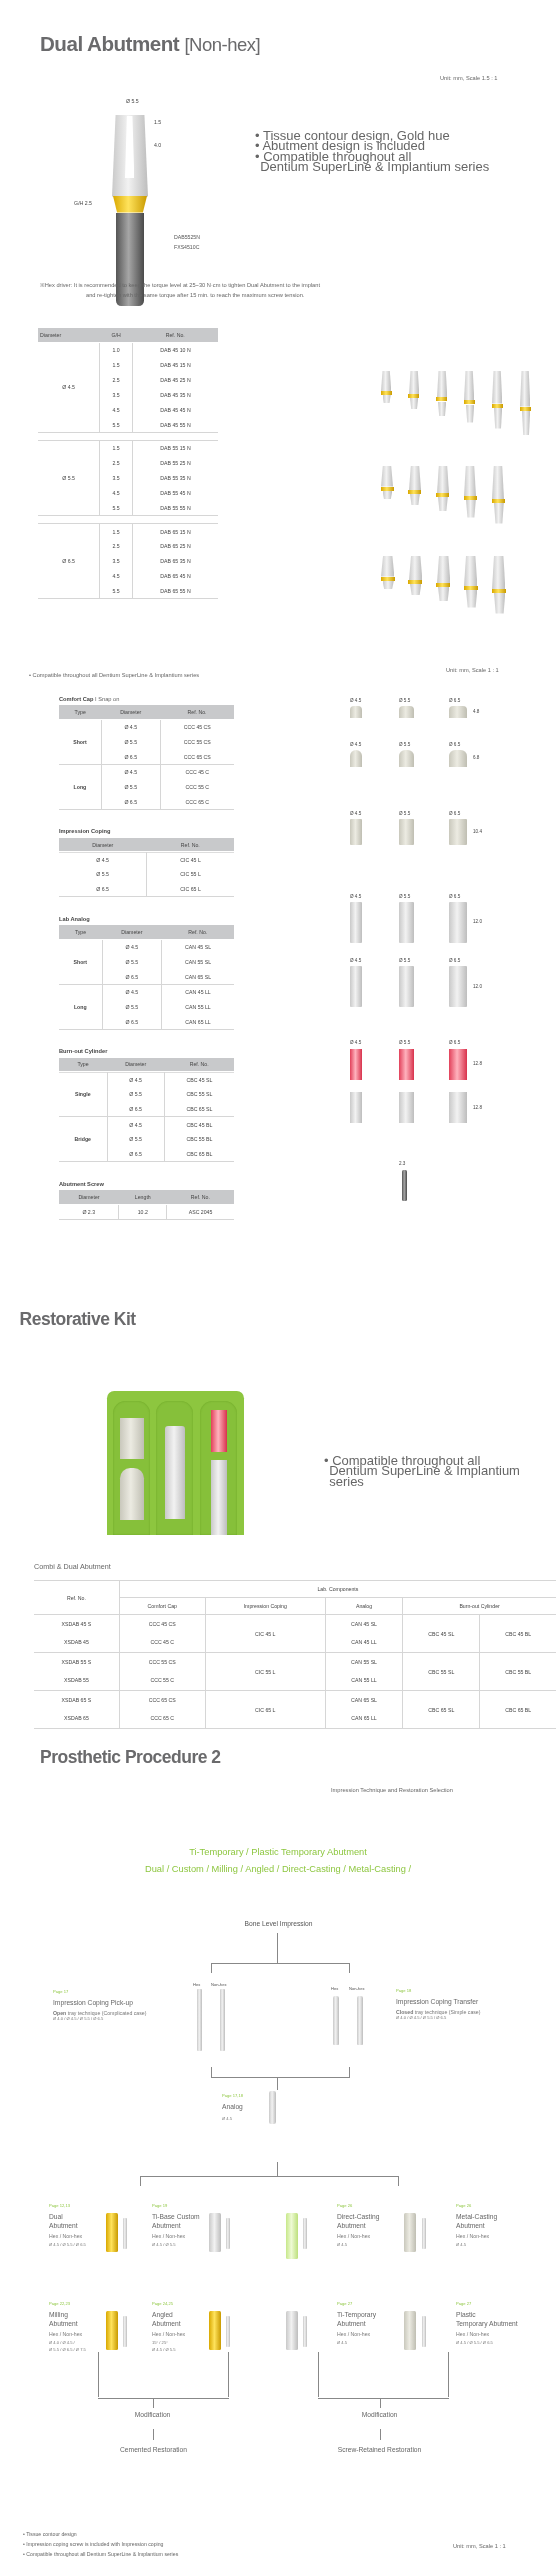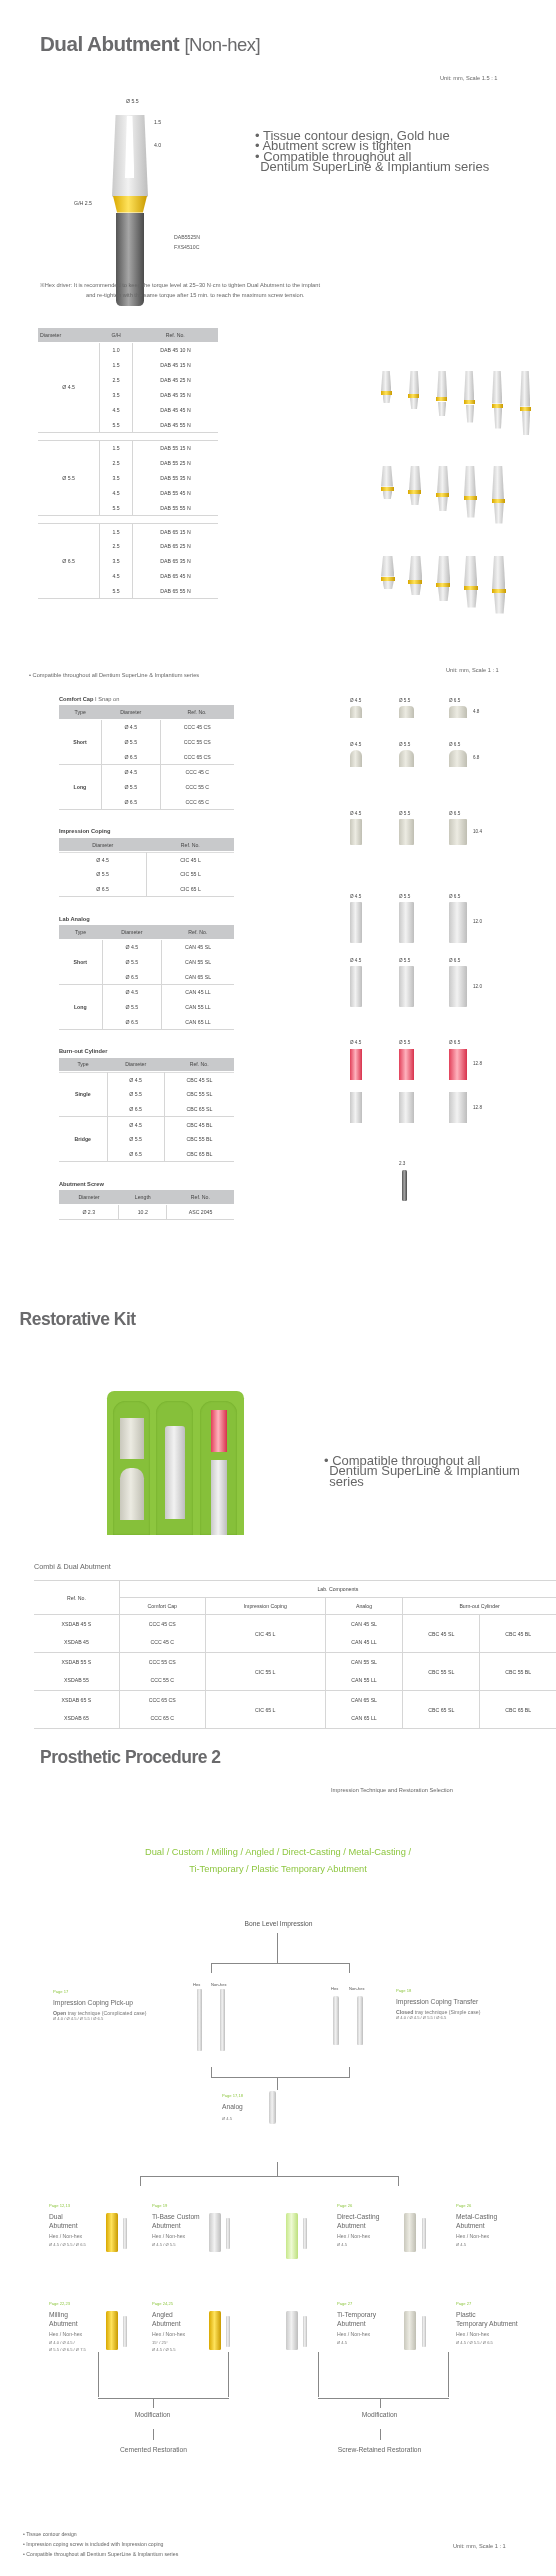--- a/index.html
+++ b/index.html
@@ -52,21 +52,21 @@
     <div class="part gold" style="left:41px;top:103px;width:34px;height:16.5px;clip-path:polygon(0 0,100% 0,88% 100%,12% 100%)"></div>
     <div class="dim" style="left:2.1px;top:107px;font-size:5.2px">G/H 2.5</div>
     <div class="part dark" style="left:44px;top:120px;width:28px;height:93px;border-radius:0 0 5.2px 5.2px"></div>
   </div>
   <div style="position:absolute;left:174px;top:232px;font-size:5.2px;color:#555;line-height:10.3px">
     <div>DAB5525N</div>
     <div>FXS4510C</div>
   </div>
   <div style="position:absolute;left:255px;top:131px" class="bul">
     <div>• <span>Tissue contour design, Gold hue</span></div>
-    <div>• <span>Abutment screw is tighten</span></div>
+    <div>• <span>Abutment design is included</span></div>
     <div>• <span>Compatible throughout all</span></div>
     <div style="padding-left:5.2px">Dentium SuperLine &amp; Implantium series</div>
   </div>
   <div style="position:absolute;left:40px;top:281px;font-size:5.7px;color:#666;line-height:9.8px">
     <div>※Hex driver: It is recommended to keep the torque level at 25~30 N·cm to tighten Dual Abutment to the implant</div>
     <div style="padding-left:46px">and re-tighten with the same torque after 15 min. to reach the maximum screw tension.</div>
   </div>
 
   <table class="t" style="position:absolute;left:38px;top:328px;width:180px">
     <thead>
@@ -507,22 +507,22 @@
           <td>CBC 65 BL</td>
         </tr>
       </tbody>
   </table>
 </div>
 
 <div class="sec" style="height:701px">
   <div class="h1" style="position:absolute;left:40px;top:-31px;font-size:17.5px">Prosthetic Procedure 2</div>
   <div style="position:absolute;left:331px;top:9.3px;font-size:5.7px;color:#666">Impression Technique and Restoration Selection</div>
   <div class="green" style="position:absolute;left:0;width:556px;text-align:center;top:66px;font-size:9.3px;line-height:16.5px">
+    <div>Ti-Temporary / Plastic Temporary Abutment</div>
     <div>Dual / Custom / Milling / Angled / Direct-Casting / Metal-Casting /</div>
-    <div>Ti-Temporary / Plastic Temporary Abutment</div>
   </div>
   <div style="position:absolute;left:222px;top:142px;font-size:6.7px;color:#555;width:113px;text-align:center">Bone Level Impression</div>
 
   <div class="flow-line" style="left:277px;top:155px;width:0.5px;height:31px"></div>
   <div class="flow-line" style="left:211px;top:185px;width:139px;height:0.5px"></div>
   <div class="flow-line" style="left:211px;top:185px;width:0.5px;height:10.3px"></div>
   <div class="flow-line" style="left:349px;top:185px;width:0.5px;height:10.3px"></div>
   <div class="flow-line" style="left:211px;top:289px;width:0.5px;height:10.3px"></div>
   <div class="flow-line" style="left:349px;top:289px;width:0.5px;height:10.3px"></div>
   <div class="flow-line" style="left:211px;top:299px;width:139px;height:0.5px"></div>

